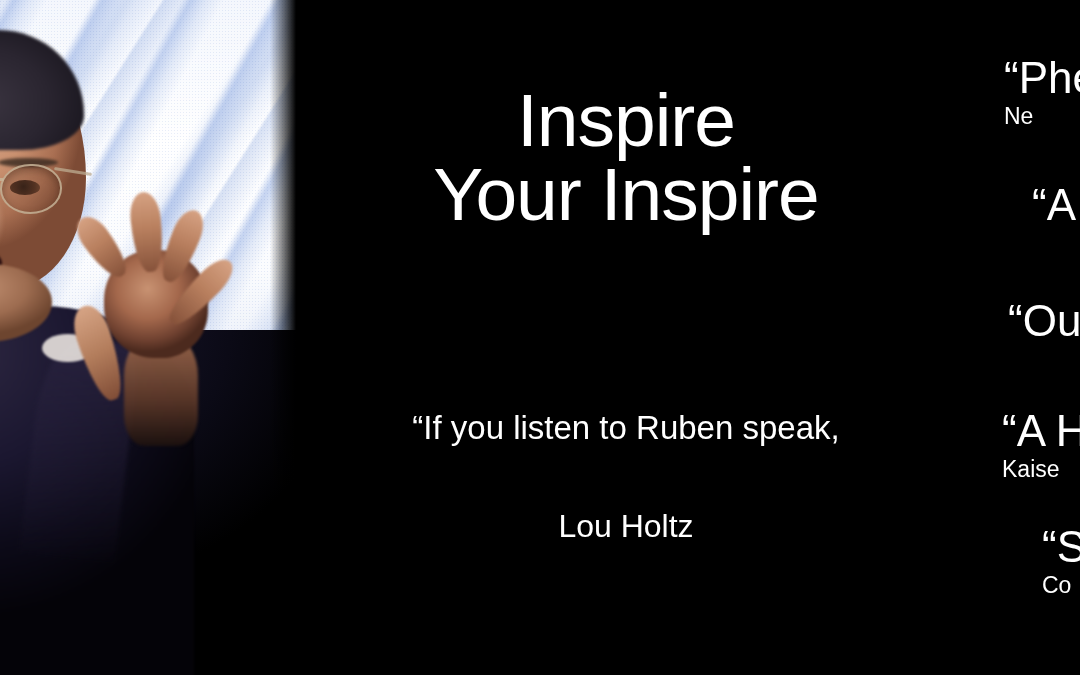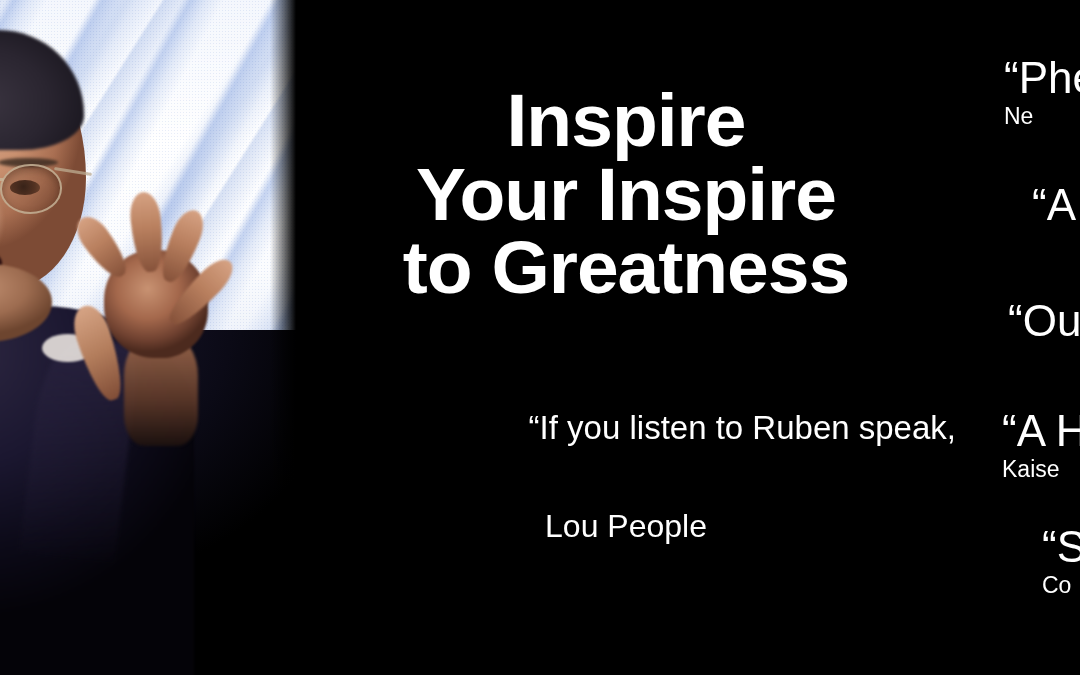--- a/index.html
+++ b/index.html
@@ -274,38 +274,38 @@
 
   
   .headline {
     position: absolute;
     left: 296px;
     top: 84px;
     width: 660px;
     text-align: center;
     color: #ffffff;
     font-size: 75px;
-    font-weight: bold;
+    font-weight: normal;
     line-height: 0.98;
     letter-spacing: -1px;
   }
   .headline .hl-line { display: block; white-space: nowrap; }
 
   .pullquote {
     position: absolute;
     left: 296px;
     top: 406px;
     width: 660px;
     text-align: center;
     color: #ffffff;
     font-size: 33px;
     font-weight: normal;
     line-height: 1.32;
   }
-  .pullquote .pq-line { display: block; white-space: nowrap; text-align: right; }
+  .pullquote .pq-line { display: block; white-space: nowrap; }
 
   .attribution {
     position: absolute;
     left: 296px;
     top: 508px;
     width: 660px;
     text-align: center;
     color: #ffffff;
     font-size: 32px;
     font-weight: normal;
@@ -385,28 +385,27 @@
         <div class="thumb"></div>
       </div>
     </div>
 
     <div class="photo-edge-fade"></div>
   </div>
 
   <div class="headline">
     <span class="hl-line">Inspire</span>
     <span class="hl-line">Your Inspire</span>
-    <span class="hl-line">to Greatness</span>
   </div>
 
   <div class="pullquote">
     <span class="pq-line">“If you listen to Ruben speak,</span>
   </div>
 
-  <div class="attribution">Lou People</div>
+  <div class="attribution">Lou Holtz</div>
 
   <div class="testimonial-col">
     <div class="testi t0">
       <span class="t-quote">“Phe</span>
       <span class="t-source">Ne</span>
     </div>
     <div class="testi t1">
       <span class="t-quote">“A</span>
       <span class="t-source"></span>
     </div>

